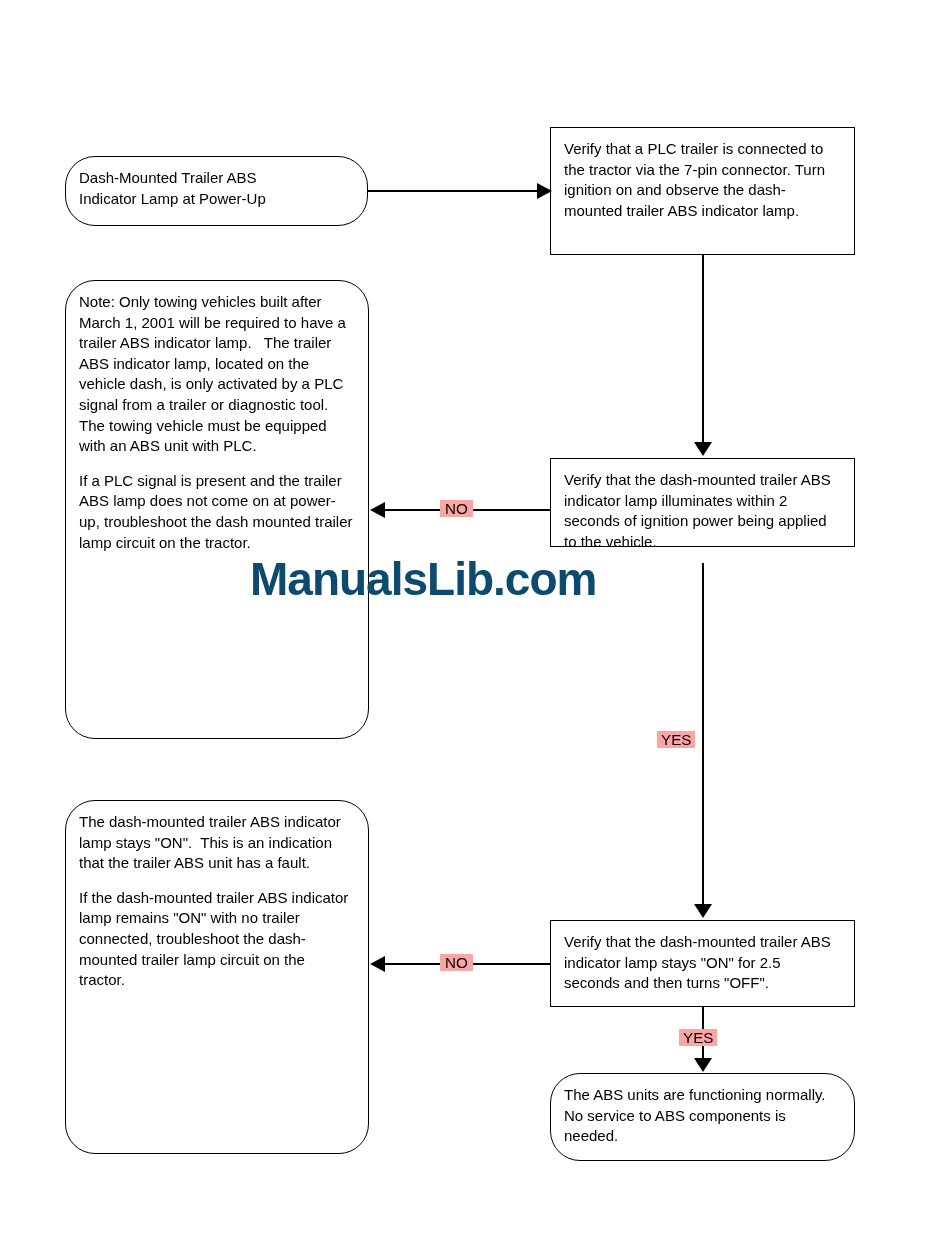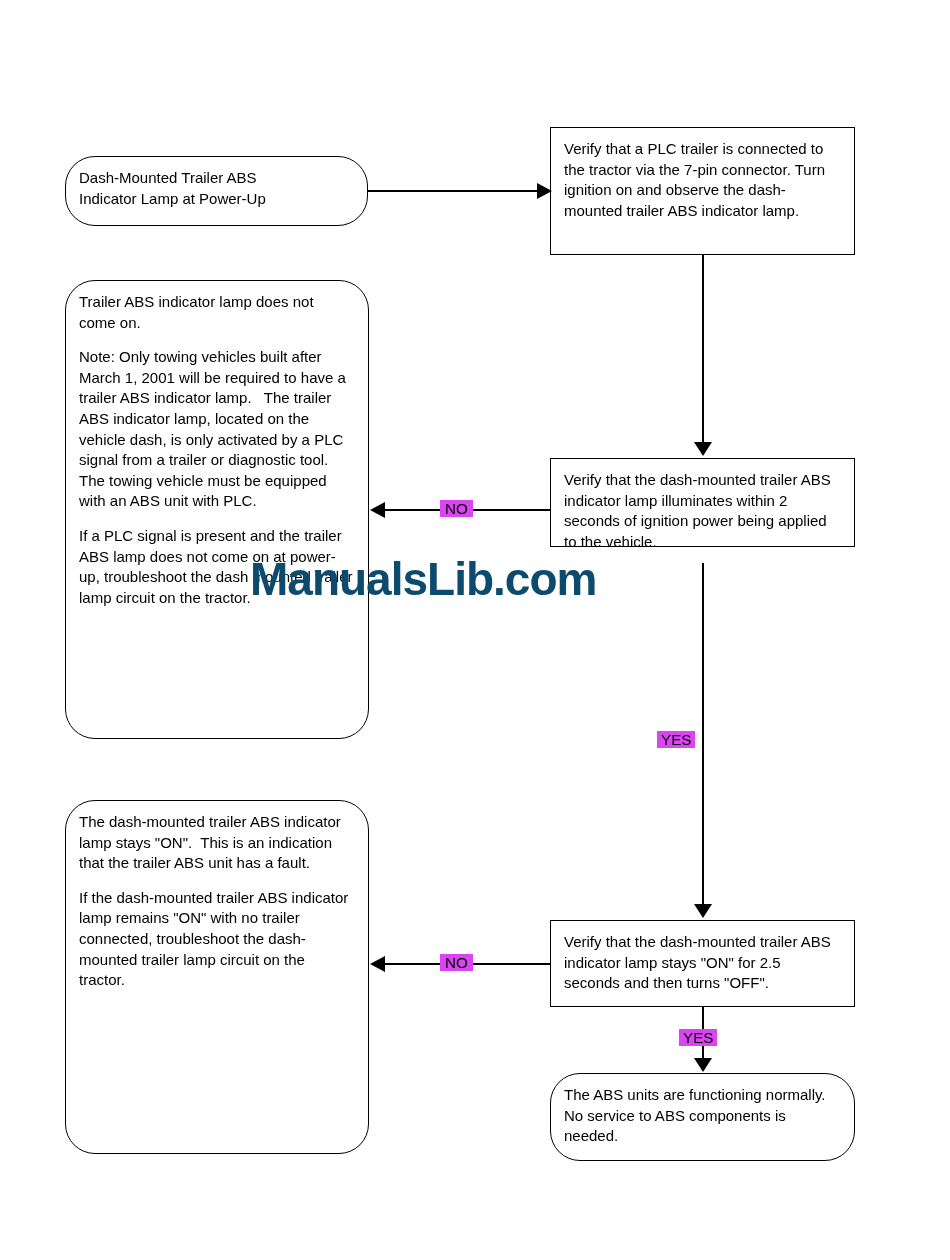--- a/index.html
+++ b/index.html
@@ -98,21 +98,21 @@
     border-left: 9px solid transparent;
     border-right: 9px solid transparent;
     border-top: 14px solid #000000;
   }
 
   .edge-label {
     position: absolute;
     font-size: 15.2px;
     line-height: 17px;
     color: #000000;
-    background: #d946ef;
+    background: #fca5a5;
     padding: 0 5px;
     z-index: 4;
     white-space: nowrap;
   }
 </style>
 </head>
 <body>
 
 <div id="page">
 
@@ -126,21 +126,20 @@
   </div>
 
   <div class="node" id="node-verify-plc">
     <div class="inner">
       <p>Verify that a PLC trailer is connected to the tractor via the 7-pin connector. Turn ignition on and observe the dash-mounted trailer ABS indicator lamp.</p>
     </div>
   </div>
 
   <div class="node rounded" id="node-lamp-off">
     <div class="inner">
-      <p>Trailer ABS indicator lamp does not come on.</p>
       <p>Note: Only towing vehicles built after March 1, 2001 will be required to have a trailer ABS indicator lamp.   The trailer ABS indicator lamp, located on the vehicle dash, is only activated by a PLC signal from a trailer or diagnostic tool. The towing vehicle must be equipped with an ABS unit with PLC.</p>
       <p>If a PLC signal is present and the trailer ABS lamp does not come on at power-up, troubleshoot the dash mounted trailer lamp circuit on the tractor.</p>
     </div>
   </div>
 
   <div class="node" id="node-verify-2s">
     <div class="inner">
       <p>Verify that the dash-mounted trailer ABS indicator lamp illuminates within 2 seconds of ignition power being applied to the vehicle.</p>
     </div>
   </div>

